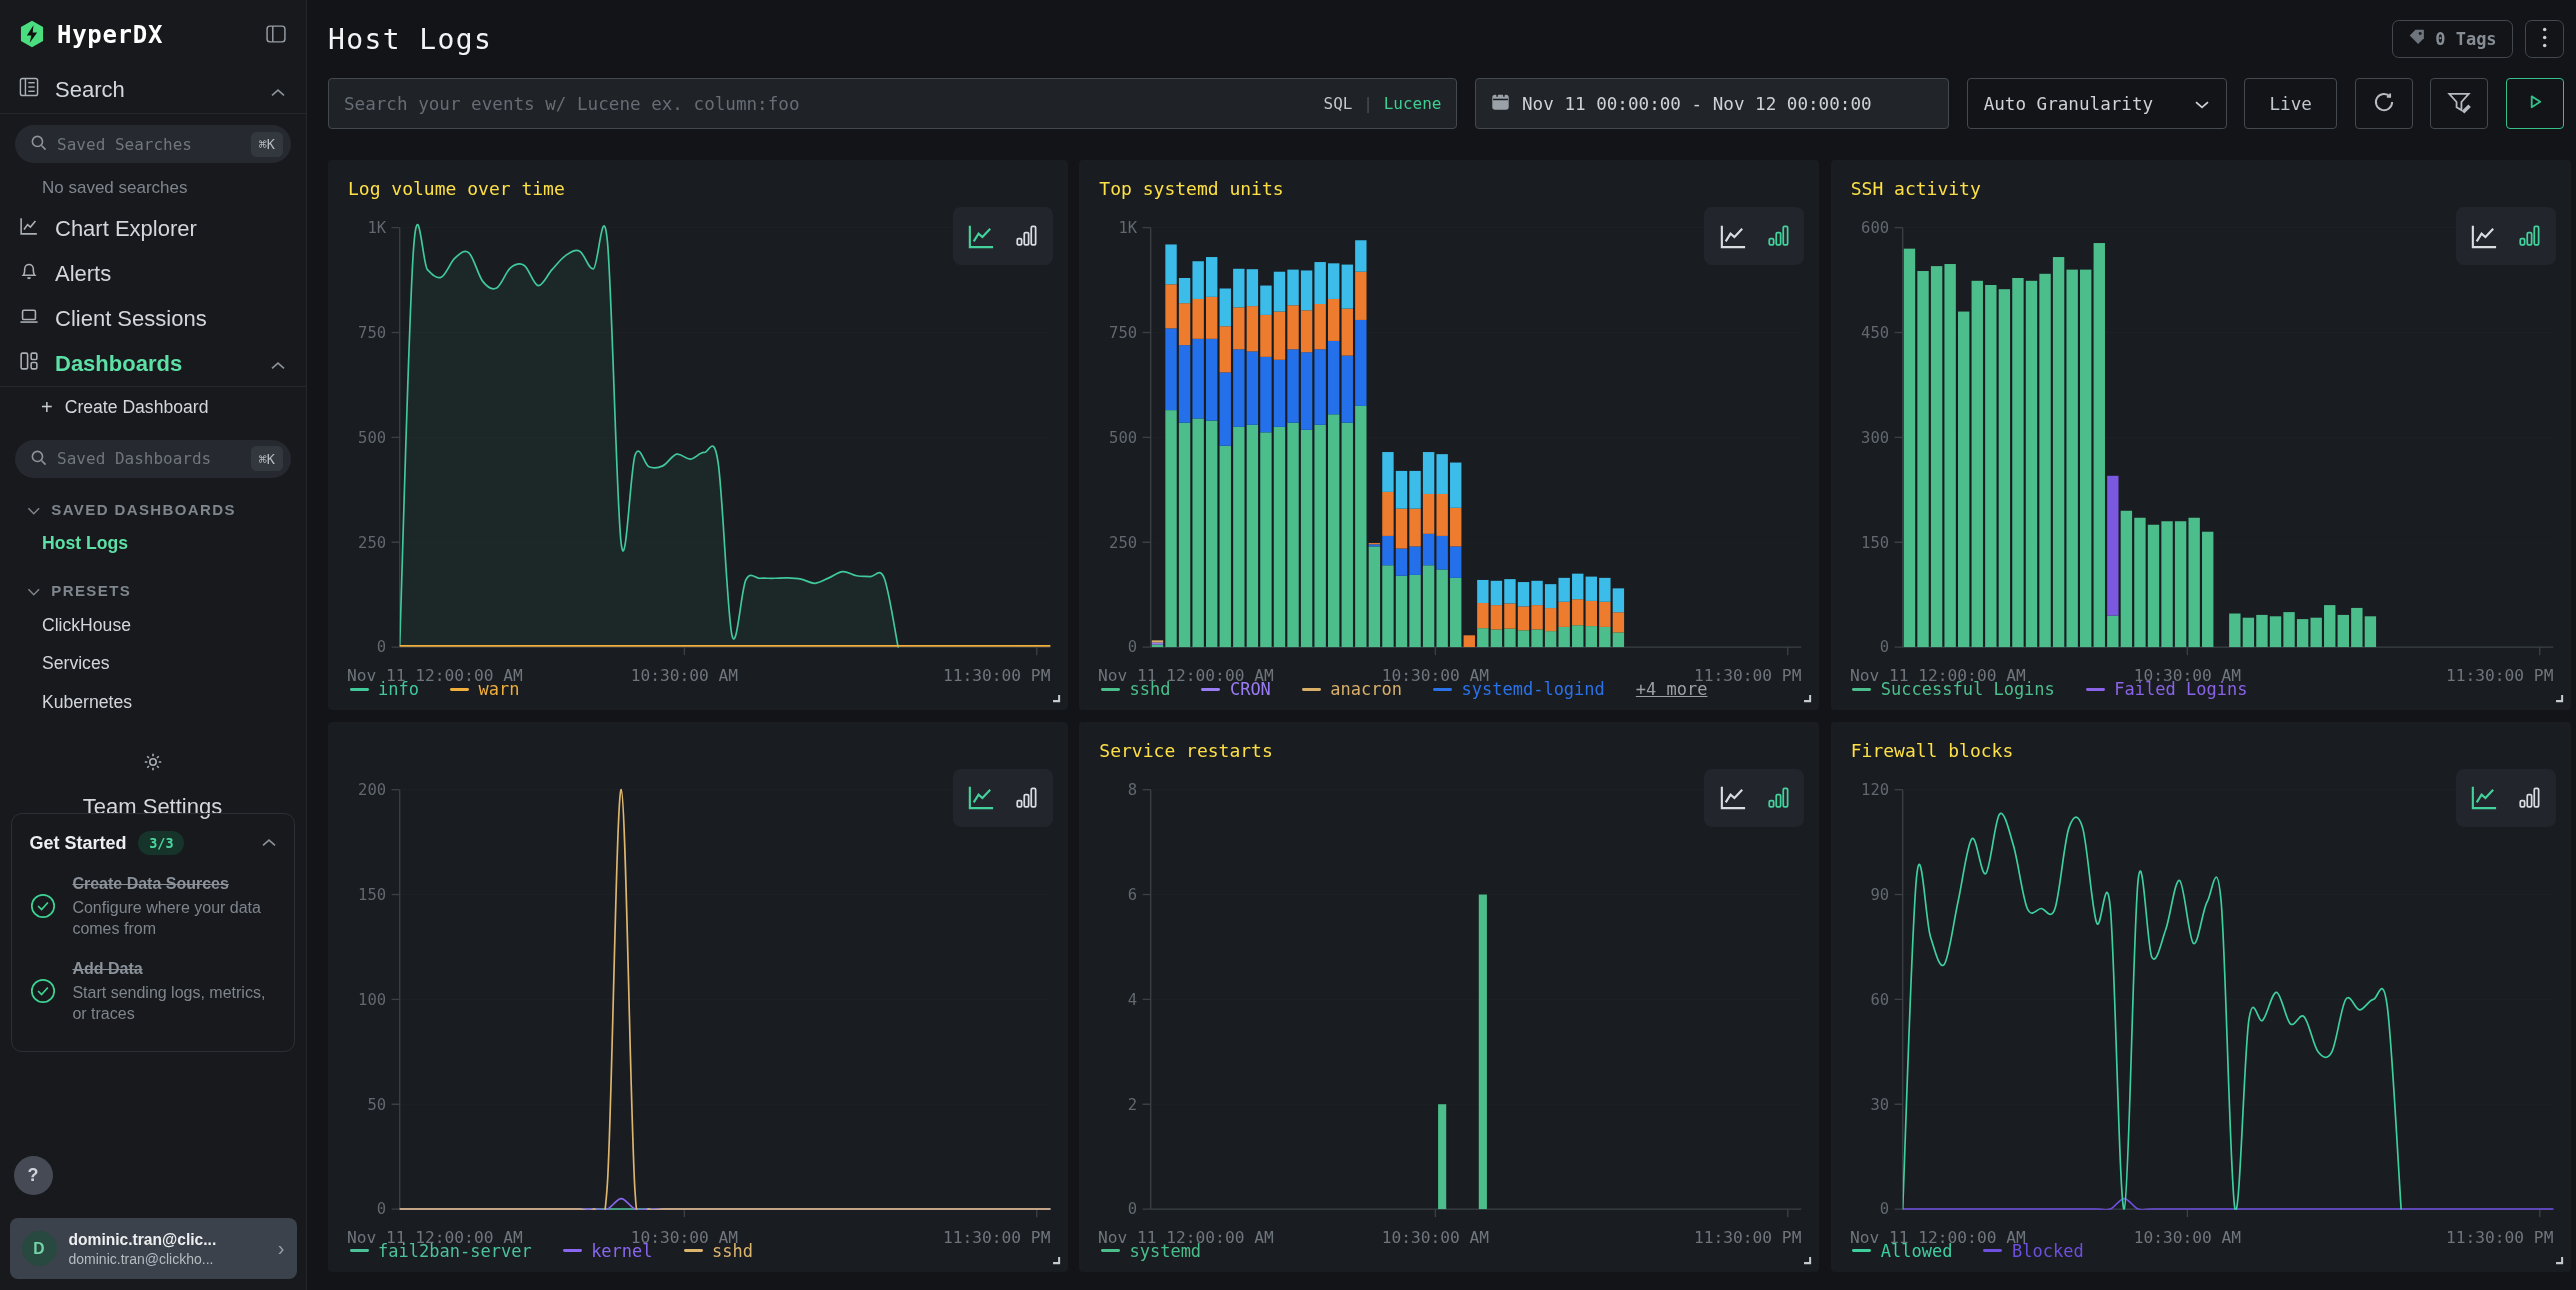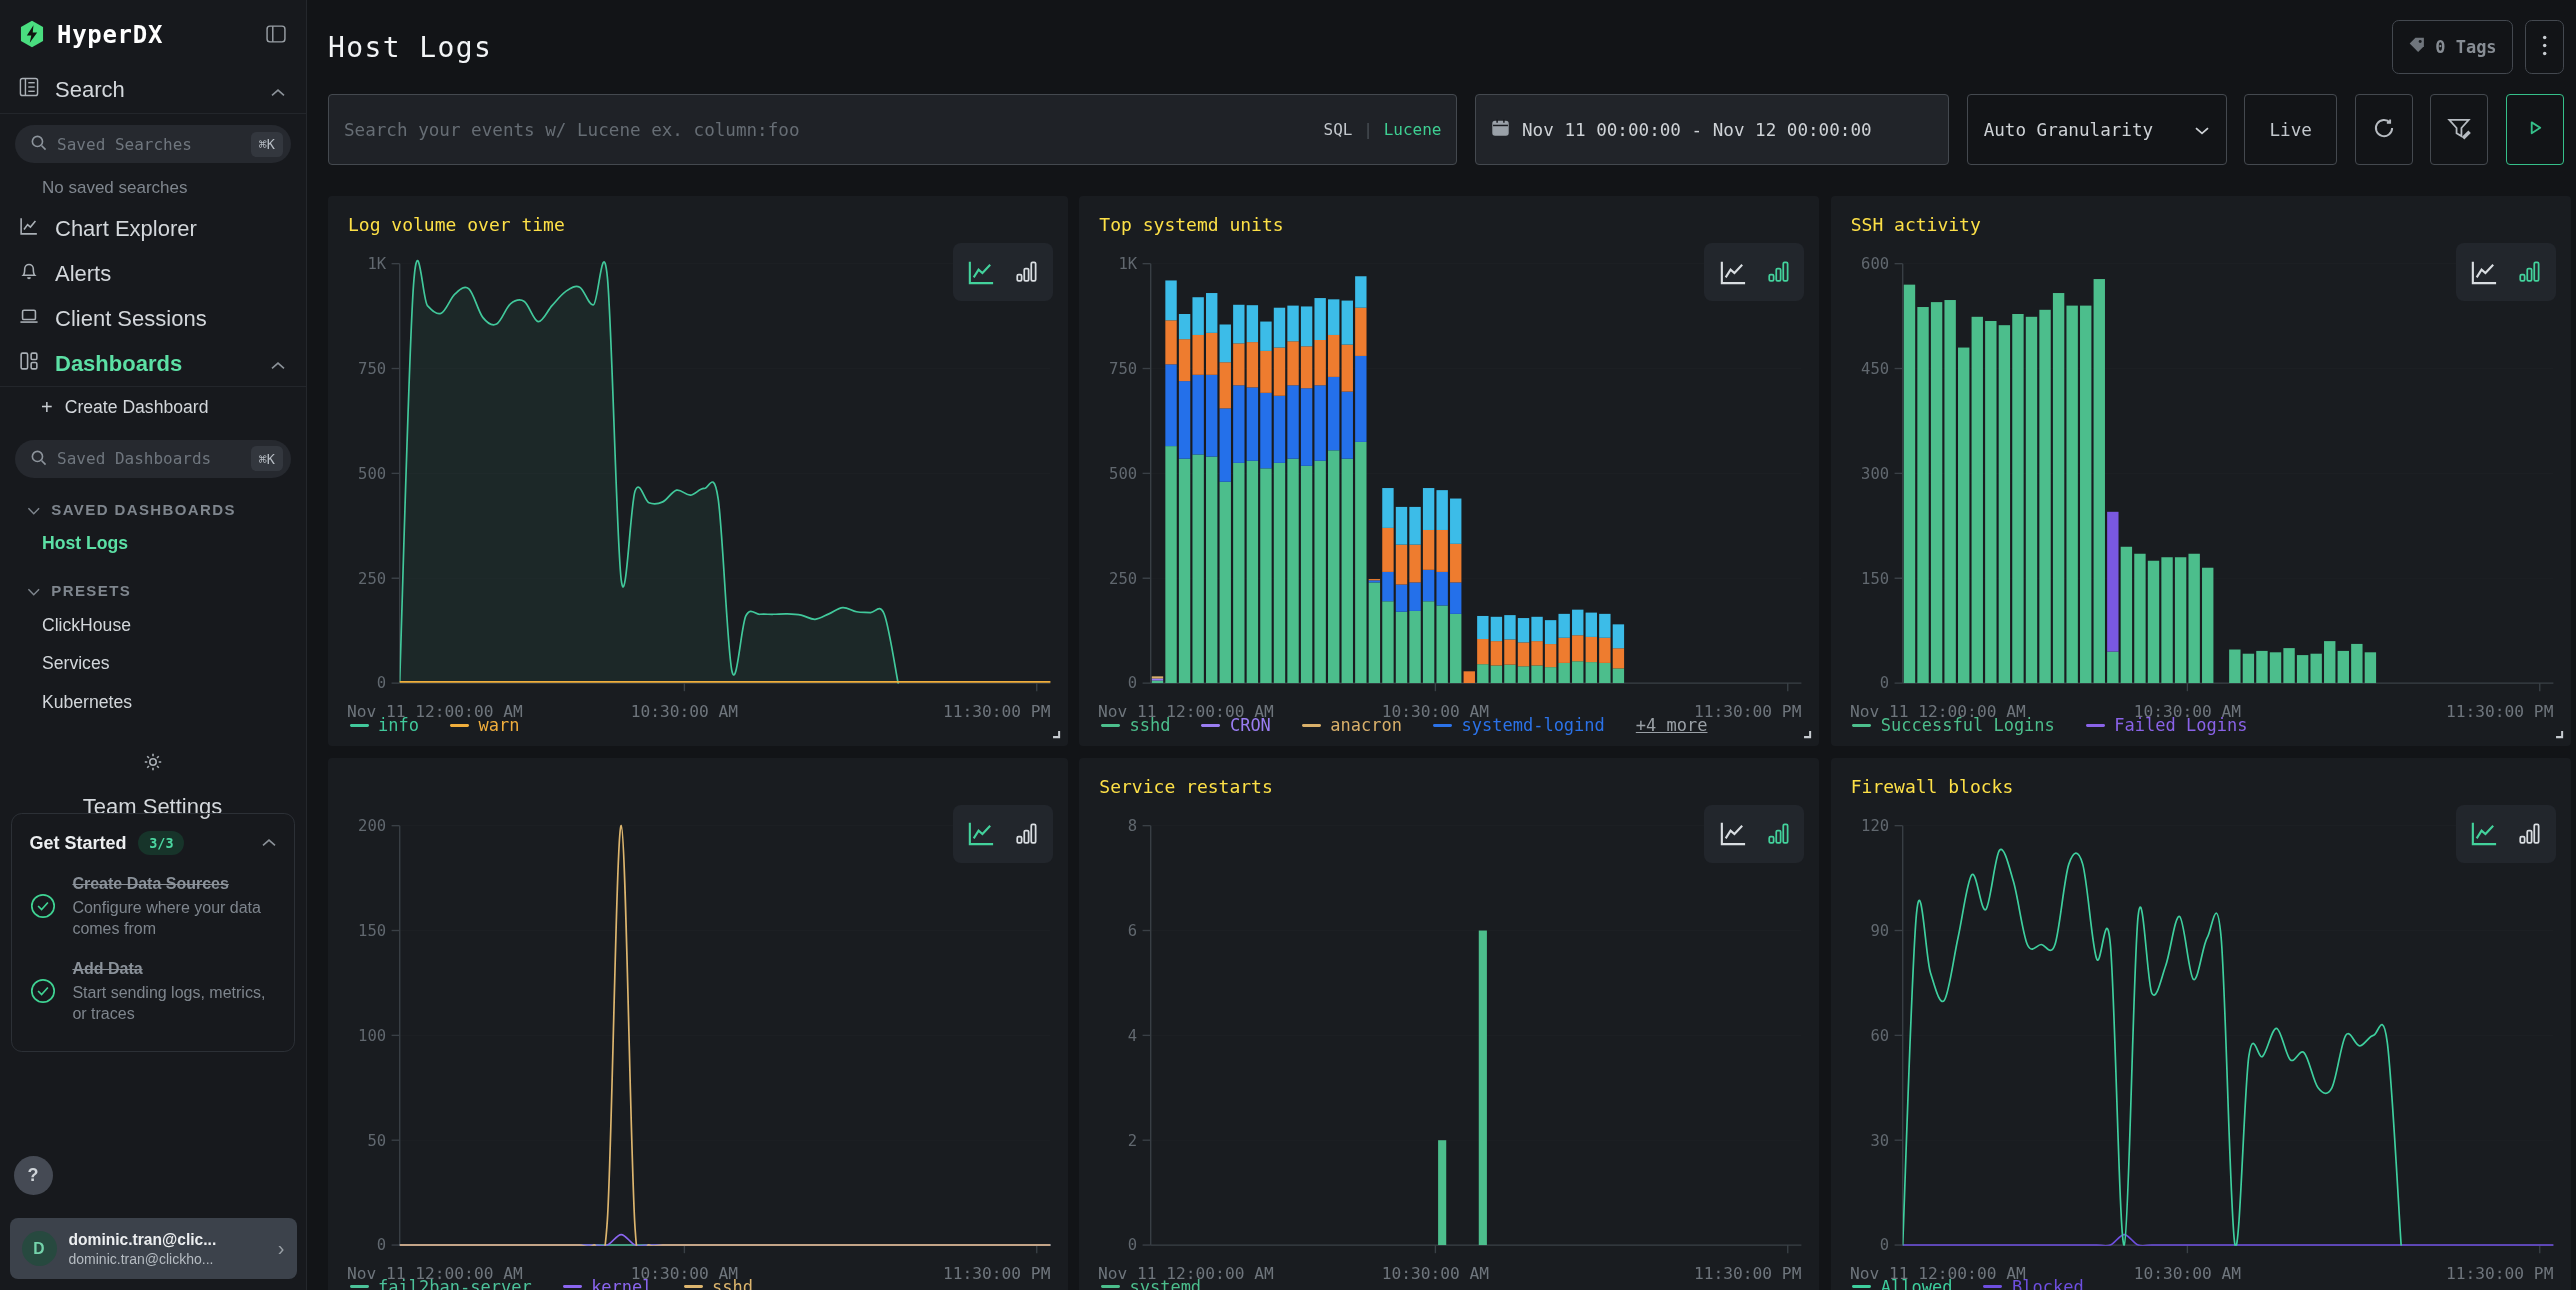--- a/index.html
+++ b/index.html
@@ -46,23 +46,23 @@
   .user-mail { font-size:14px; color:#b6bcc2; margin-top:2px; }
   .chip-arrow { margin-left:auto; color:#9aa0a6; font-size:20px; }
 
   
   .main { margin-left:308px; }
   .topbar { display:flex; justify-content:space-between; align-items:center; padding:20px 12px 0 20px; }
   .page-title { font-family:"DejaVu Sans Mono",monospace; font-size:28px; color:#f2f4f6; letter-spacing:1.4px; }
   .top-actions { display:flex; gap:12px; }
   .btn { display:flex; align-items:center; gap:9.5px; border:0.7px solid #43484f; border-radius:6.8px;
     background:transparent; color:#878d94; font:bold 17px "DejaVu Sans Mono",monospace;
-    height:54px; padding:0 15px; cursor:pointer; }
+    height:38px; padding:0 15px; cursor:pointer; }
   .toolbar { display:flex; gap:17.6px; padding:20px 12px 0 20px; align-items:center; }
-  .tb { height:71px; border:0.7px solid #44494f; border-radius:4px; display:flex; align-items:center;
+  .tb { height:51px; border:0.7px solid #44494f; border-radius:4px; display:flex; align-items:center;
     font:17.6px "DejaVu Sans Mono",monospace; color:#ced2d6; cursor:pointer; }
   .search-events { flex:1; background:#1f2227; padding:0 15px; gap:12px; cursor:text; }
   .search-events input { flex:1; min-width:0; background:none; border:none; outline:none; color:#d4d8db;
     font:17.6px "DejaVu Sans Mono",monospace; }
   .search-events input::placeholder { color:#666d74; }
   .qlang { display:flex; align-items:center; gap:10.8px; font-size:16px; }
   .qlang .sql { color:#c3c8cd; }  .qlang .sep { color:#4a5056; }  .qlang .lucene { color:#3ecf92; }
   .date-btn { width:474px; background:#212429; gap:12px; padding:0 15px; }
   .gran-btn { width:260px; justify-content:space-between; padding:0 16px; }
   .live-btn { width:93px; justify-content:center; color:#c3c8cd; }

